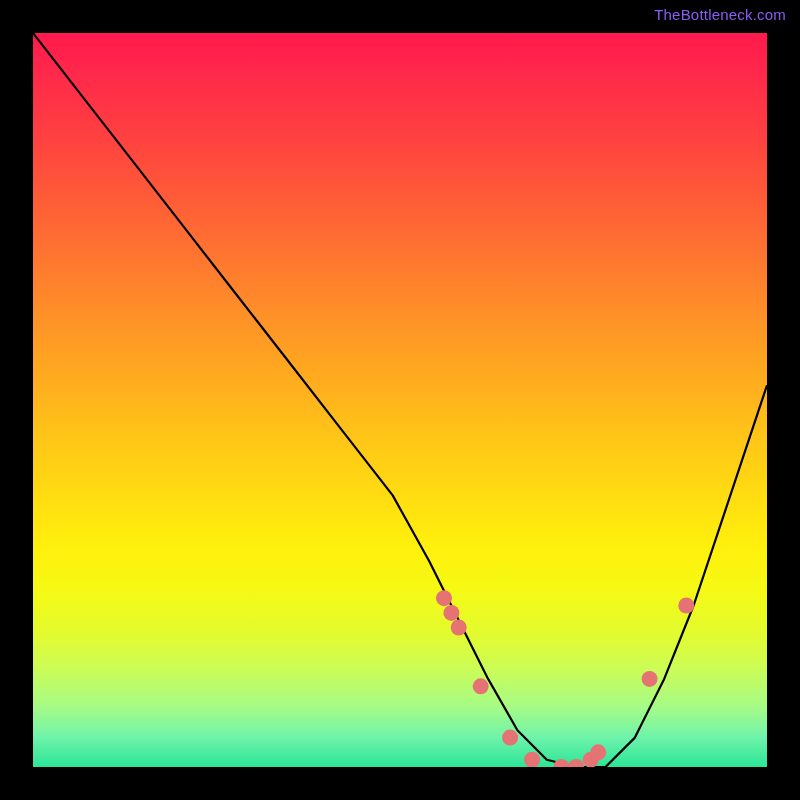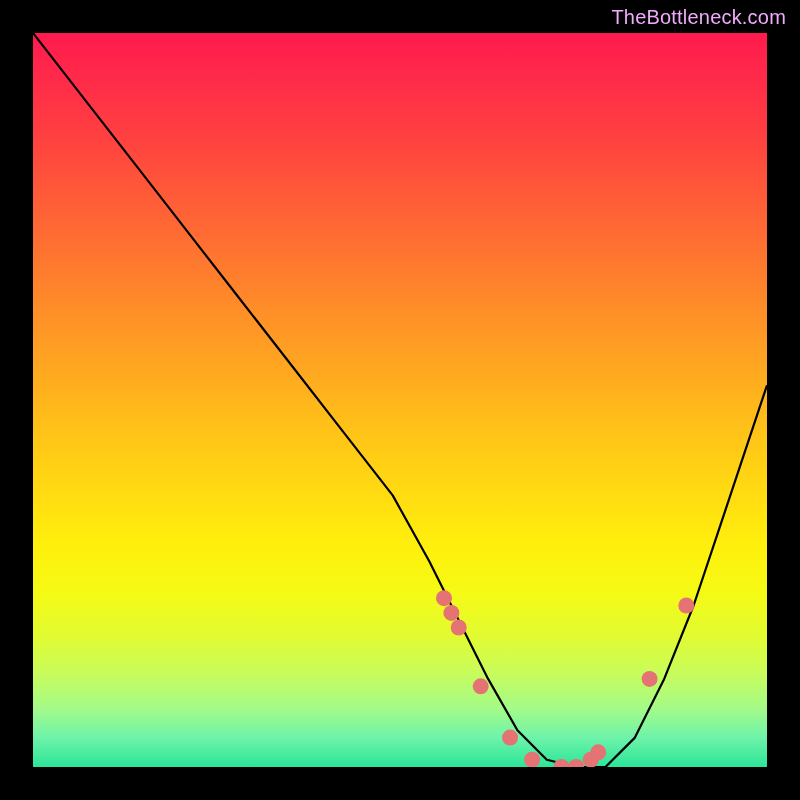--- a/index.html
+++ b/index.html
@@ -8,22 +8,22 @@
     height: 800px;
     background: #000;
     position: relative;
     font-family: Arial, Helvetica, sans-serif;
     overflow: hidden;
   }
   .watermark {
     position: absolute;
     top: 6px;
     right: 14px;
-    color: #f0abfc;
-    font-size: 20px;
+    color: #8b5cf6;
+    font-size: 15px;
     font-weight: 500;
     letter-spacing: 0.2px;
     z-index: 50;
   }
   .plot-area {
     position: absolute;
     left: 33px;
     top: 33px;
     width: 734px;
     height: 734px;

